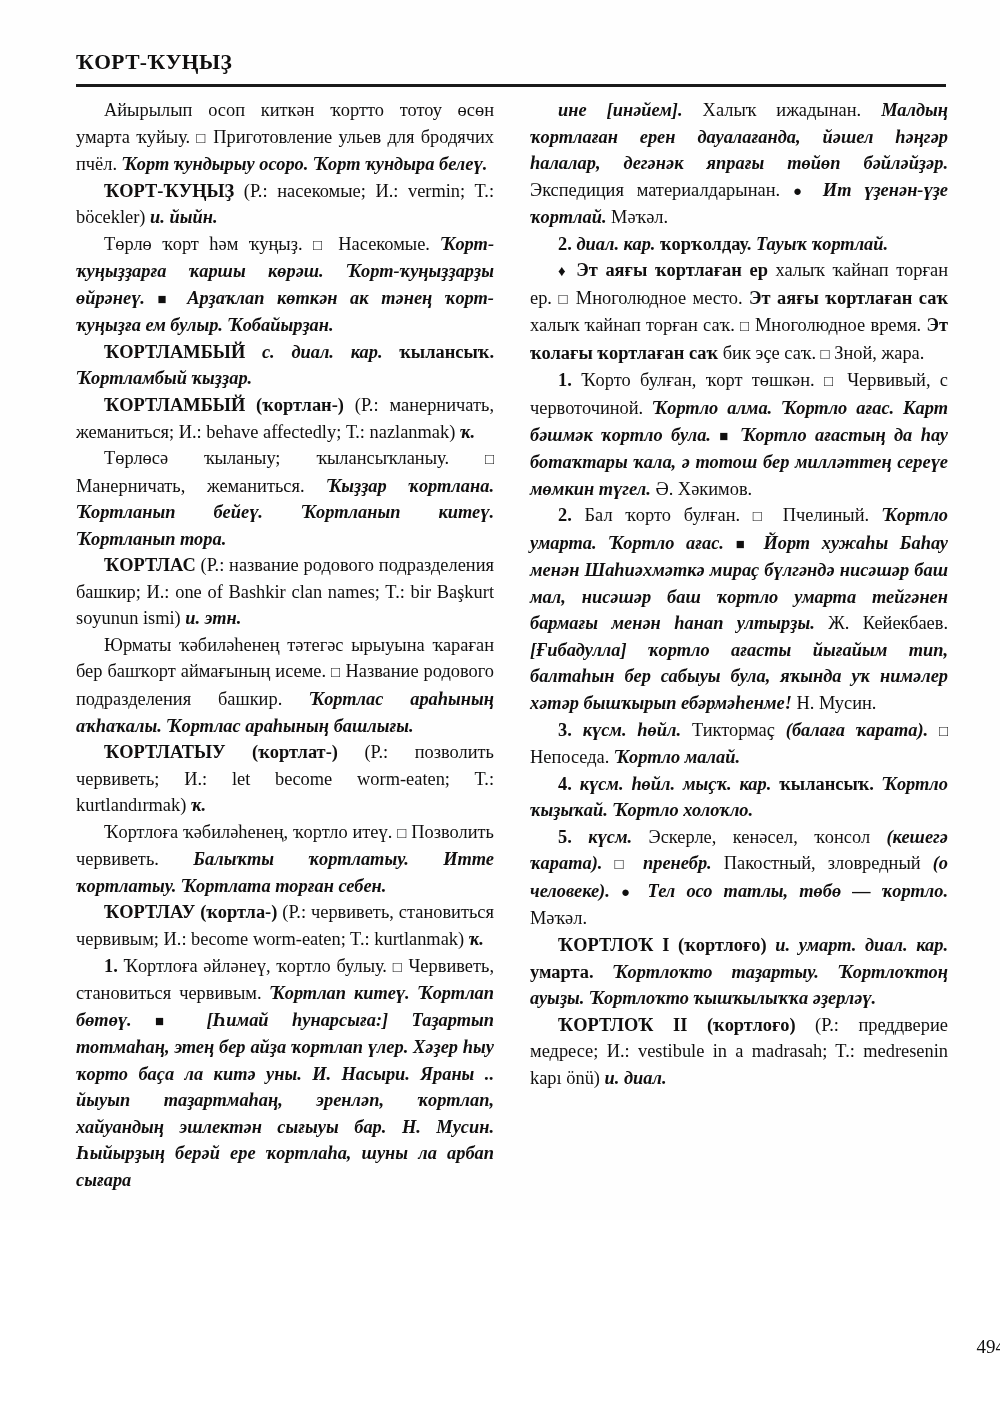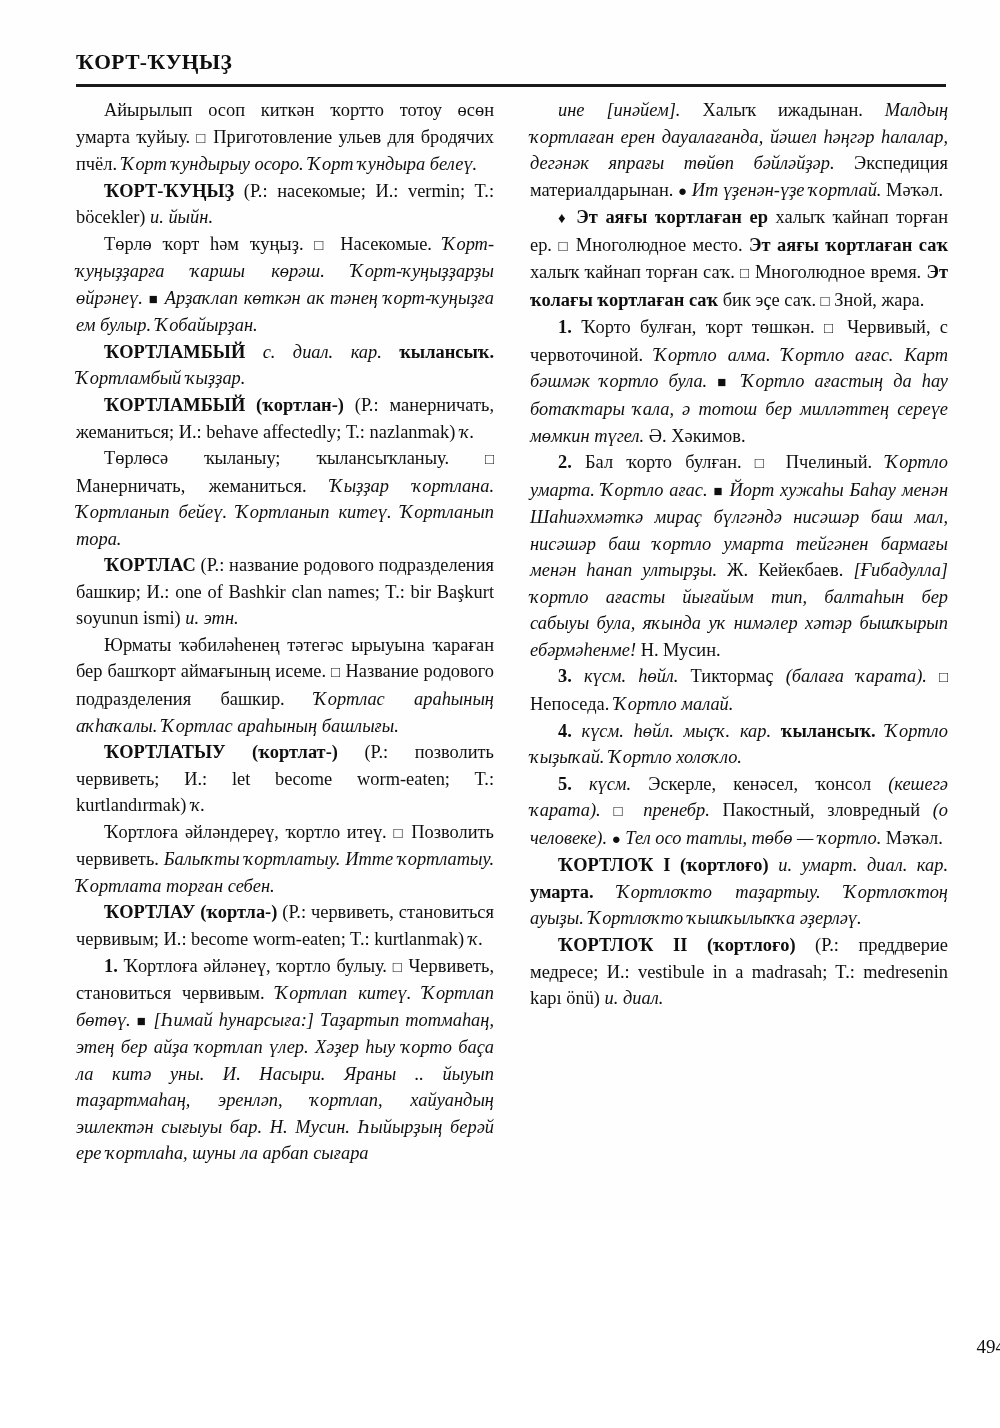--- a/index.html
+++ b/index.html
@@ -57,21 +57,21 @@
     line-height: 26.55px;
     text-align: justify;
     text-justify: inter-word;
     hyphens: manual;
     -webkit-hyphens: manual;
   }
   p.ind {
     text-indent: 28px;
   }
   .hw { font-weight: bold; }
-  .it { font-style: italic; }
+  .it { font-style: italic; font-weight: bold; }
   .sq, .bx, .dia, .dot {
     font-style: normal;
     font-weight: normal;
   }
   .sq { font-size: 15px; }
   .num { font-weight: bold; font-style: normal; }
   .pageno {
     position: absolute;
     top: 1336px;
     left: 5px;
@@ -93,26 +93,27 @@
     <div class="col" id="left-column">
         <p class="e ind"><span>Айырылып осоп киткән ҡортто тотоу өсөн умарта ҡуйыу. </span><span class="sq">□</span><span> Приготовление ульев для бродячих пчёл. </span><span class="it">Ҡорт ҡундырыу осоро. Ҡорт ҡундыра белеү.</span></p>
         <p class="e ind"><span class="hw">ҠОРТ-ҠУҢЫҘ</span><span> (Р.: насекомые; И.: vermin; T.: böcekler) </span><span class="it">и. йыйн.</span></p>
         <p class="e ind"><span>Төрлө ҡорт һәм ҡуңыҙ. </span><span class="sq">□</span><span> Насекомые. </span><span class="it">Ҡорт-ҡуңыҙҙарға ҡаршы көрәш. Ҡорт-ҡуңыҙҙарҙы өйрәнеү. </span><span class="sq">■</span><span class="it"> Арҙаҡлап көткән ак тәнең ҡорт-ҡуңыҙға ем булыр. Ҡобайырҙан.</span></p>
         <p class="e ind"><span class="hw">ҠОРТЛАМБЫЙ</span><span class="it"> с. диал. кар. </span><span class="hw">ҡылансыҡ.</span><span class="it"> Ҡортламбый ҡыҙҙар.</span></p>
         <p class="e ind"><span class="hw">ҠОРТЛАМБЫЙ (ҡортлан-)</span><span> (Р.: манерничать, жеманиться; И.: behave affectedly; Т.: nazlanmak) </span><span class="it">ҡ.</span></p>
         <p class="e ind"><span>Төрлөсә ҡыланыу; ҡылансыҡланыу. </span><span class="sq">□</span><span> Манерничать, жеманиться. </span><span class="it">Ҡыҙҙар ҡортлана. Ҡортланып бейеү. Ҡортланып китеү. Ҡортланып тора.</span></p>
         <p class="e ind"><span class="hw">ҠОРТЛАС</span><span> (Р.: название родового подразделения башкир; И.: one of Bashkir clan names; T.: bir Başkurt soyunun ismi) </span><span class="it">и. этн.</span></p>
         <p class="e ind"><span>Юрматы ҡәбиләһенең тәтегәс ырыуына ҡараған бер башҡорт аймағының исеме. </span><span class="sq">□</span><span> Название родового подразделения башкир. </span><span class="it">Ҡортлас араһының аҡһаҡалы. Ҡортлас араһының башлығы.</span></p>
         <p class="e ind"><span class="hw">ҠОРТЛАТЫУ (ҡортлат-)</span><span> (Р.: позволить червиветь; И.: let become worm-eaten; T.: kurtlandırmak) </span><span class="it">ҡ.</span></p>
-        <p class="e ind"><span>Ҡортлоға әйләндереү, ҡортло итеү. </span><span class="sq">□</span><span> Позволить червиветь. </span><span class="it">Балыҡты ҡортлатыу. Итте ҡортлатыу. Ҡортлата торған себен.</span></p>
+        <p class="e ind"><span>Ҡортлоға ҡәбиләһенең, ҡортло итеү. </span><span class="sq">□</span><span> Позволить червиветь. </span><span class="it">Балыҡты ҡортлатыу. Итте ҡортлатыу. Ҡортлата торған себен.</span></p>
         <p class="e ind"><span class="hw">ҠОРТЛАУ (ҡортла-)</span><span> (Р.: червиветь, становиться червивым; И.: become worm-eaten; T.: kurtlanmak) </span><span class="it">ҡ.</span></p>
         <p class="e ind"><span class="num">1.</span><span> Ҡортлоға әйләнеү, ҡортло булыу. </span><span class="sq">□</span><span> Червиветь, становиться червивым. </span><span class="it">Ҡортлап китеү. Ҡортлап бөтөү. </span><span class="sq">■</span><span class="it"> [Һимай һунарсыға:] Таҙартып тотмаһаң, этең бер айҙа ҡортлап үлер. Хәҙер һыу ҡорто баҫа ла китә уны. И. Насыри. Яраны .. йыуып таҙартмаһаң, эренләп, ҡортлап, хайуандың эшлектән сығыуы бар. Н. Мусин. Һыйырҙың берәй ере ҡортлаһа, шуны ла арбап сығара</span></p>
       </div>
     <div class="col" id="right-column">
         <p class="e ind"><span class="it">ине [инәйем]. </span><span>Халыҡ ижадынан. </span><span class="it">Малдың ҡортлаған ерен дауалағанда, йәшел һәңгәр һалалар, дегәнәк япрағы төйөп бәйләйҙәр. </span><span>Экспедиция материалдарынан. </span><span class="sq">●</span><span class="it"> Ит үҙенән-үҙе ҡортлай. </span><span>Мәҡәл.</span></p>
+        <p class="e ind"><span class="num">2.</span><span class="it"> диал. кар. </span><span class="hw">ҡорҡолдау.</span><span class="it"> Тауыҡ ҡортлай.</span></p>
         <p class="e ind"><span class="sq">♦</span><span class="hw"> Эт аяғы ҡортлаған ер</span><span> халыҡ ҡайнап торған ер. </span><span class="sq">□</span><span> Многолюдное место. </span><span class="hw">Эт аяғы ҡортлаған саҡ</span><span> халыҡ ҡайнап торған саҡ. </span><span class="sq">□</span><span> Многолюдное время. </span><span class="hw">Эт ҡолағы ҡортлаған саҡ</span><span> бик эҫе саҡ. </span><span class="sq">□</span><span> Зной, жара.</span></p>
         <p class="e ind"><span class="num">1.</span><span> Ҡорто булған, ҡорт төшкән. </span><span class="sq">□</span><span> Червивый, с червоточиной. </span><span class="it">Ҡортло алма. Ҡортло ағас. Карт бәшмәк ҡортло була. </span><span class="sq">■</span><span class="it"> Ҡортло ағастың да һау ботаҡтары ҡала, ә тотош бер милләттең сереүе мөмкин түгел. </span><span>Ә. Хәкимов.</span></p>
         <p class="e ind"><span class="num">2.</span><span> Бал ҡорто булған. </span><span class="sq">□</span><span> Пчелиный. </span><span class="it">Ҡортло умарта. Ҡортло ағас. </span><span class="sq">■</span><span class="it"> Йорт хужаһы Баһау менән Шаһиәхмәткә мираҫ бүлгәндә нисәшәр баш мал, нисәшәр баш ҡортло умарта тейгәнен бармағы менән һанап ултырҙы. </span><span>Ж. Кейекбаев. </span><span class="it">[Ғибадулла] ҡортло ағасты йығайым тип, балтаһын бер сабыуы була, яҡында уҡ нимәлер хәтәр бышҡырып ебәрмәһенме! </span><span>Н. Мусин.</span></p>
         <p class="e ind"><span class="num">3.</span><span class="it"> күсм. һөйл. </span><span>Тиктормаҫ </span><span class="it">(балаға ҡарата). </span><span class="sq">□</span><span> Непоседа. </span><span class="it">Ҡортло малай.</span></p>
         <p class="e ind"><span class="num">4.</span><span class="it"> күсм. һөйл. мыҫҡ. кар. </span><span class="hw">ҡылансыҡ.</span><span class="it"> Ҡортло ҡыҙыҡай. Ҡортло холоҡло.</span></p>
         <p class="e ind"><span class="num">5.</span><span class="it"> күсм. </span><span>Эскерле, кенәсел, ҡонсол </span><span class="it">(кешегә ҡарата). </span><span class="sq">□</span><span class="it"> пренебр. </span><span>Пакостный, зловредный </span><span class="it">(о человеке). </span><span class="sq">●</span><span class="it"> Тел осо татлы, төбө — ҡортло. </span><span>Мәҡәл.</span></p>
         <p class="e ind"><span class="hw">ҠОРТЛОҠ I (ҡортлоғо)</span><span class="it"> и. умарт. диал. кар. </span><span class="hw">умарта.</span><span class="it"> Ҡортлоҡто таҙартыу. Ҡортлоҡтоң ауыҙы. Ҡортлоҡто ҡышҡылыҡҡа әҙерләү.</span></p>
         <p class="e ind"><span class="hw">ҠОРТЛОҠ II (ҡортлоғо)</span><span> (Р.: преддверие медресе; И.: vestibule in a madrasah; T.: medresenin kapı önü) </span><span class="it">и. диал.</span></p>
       </div>
   </div>

